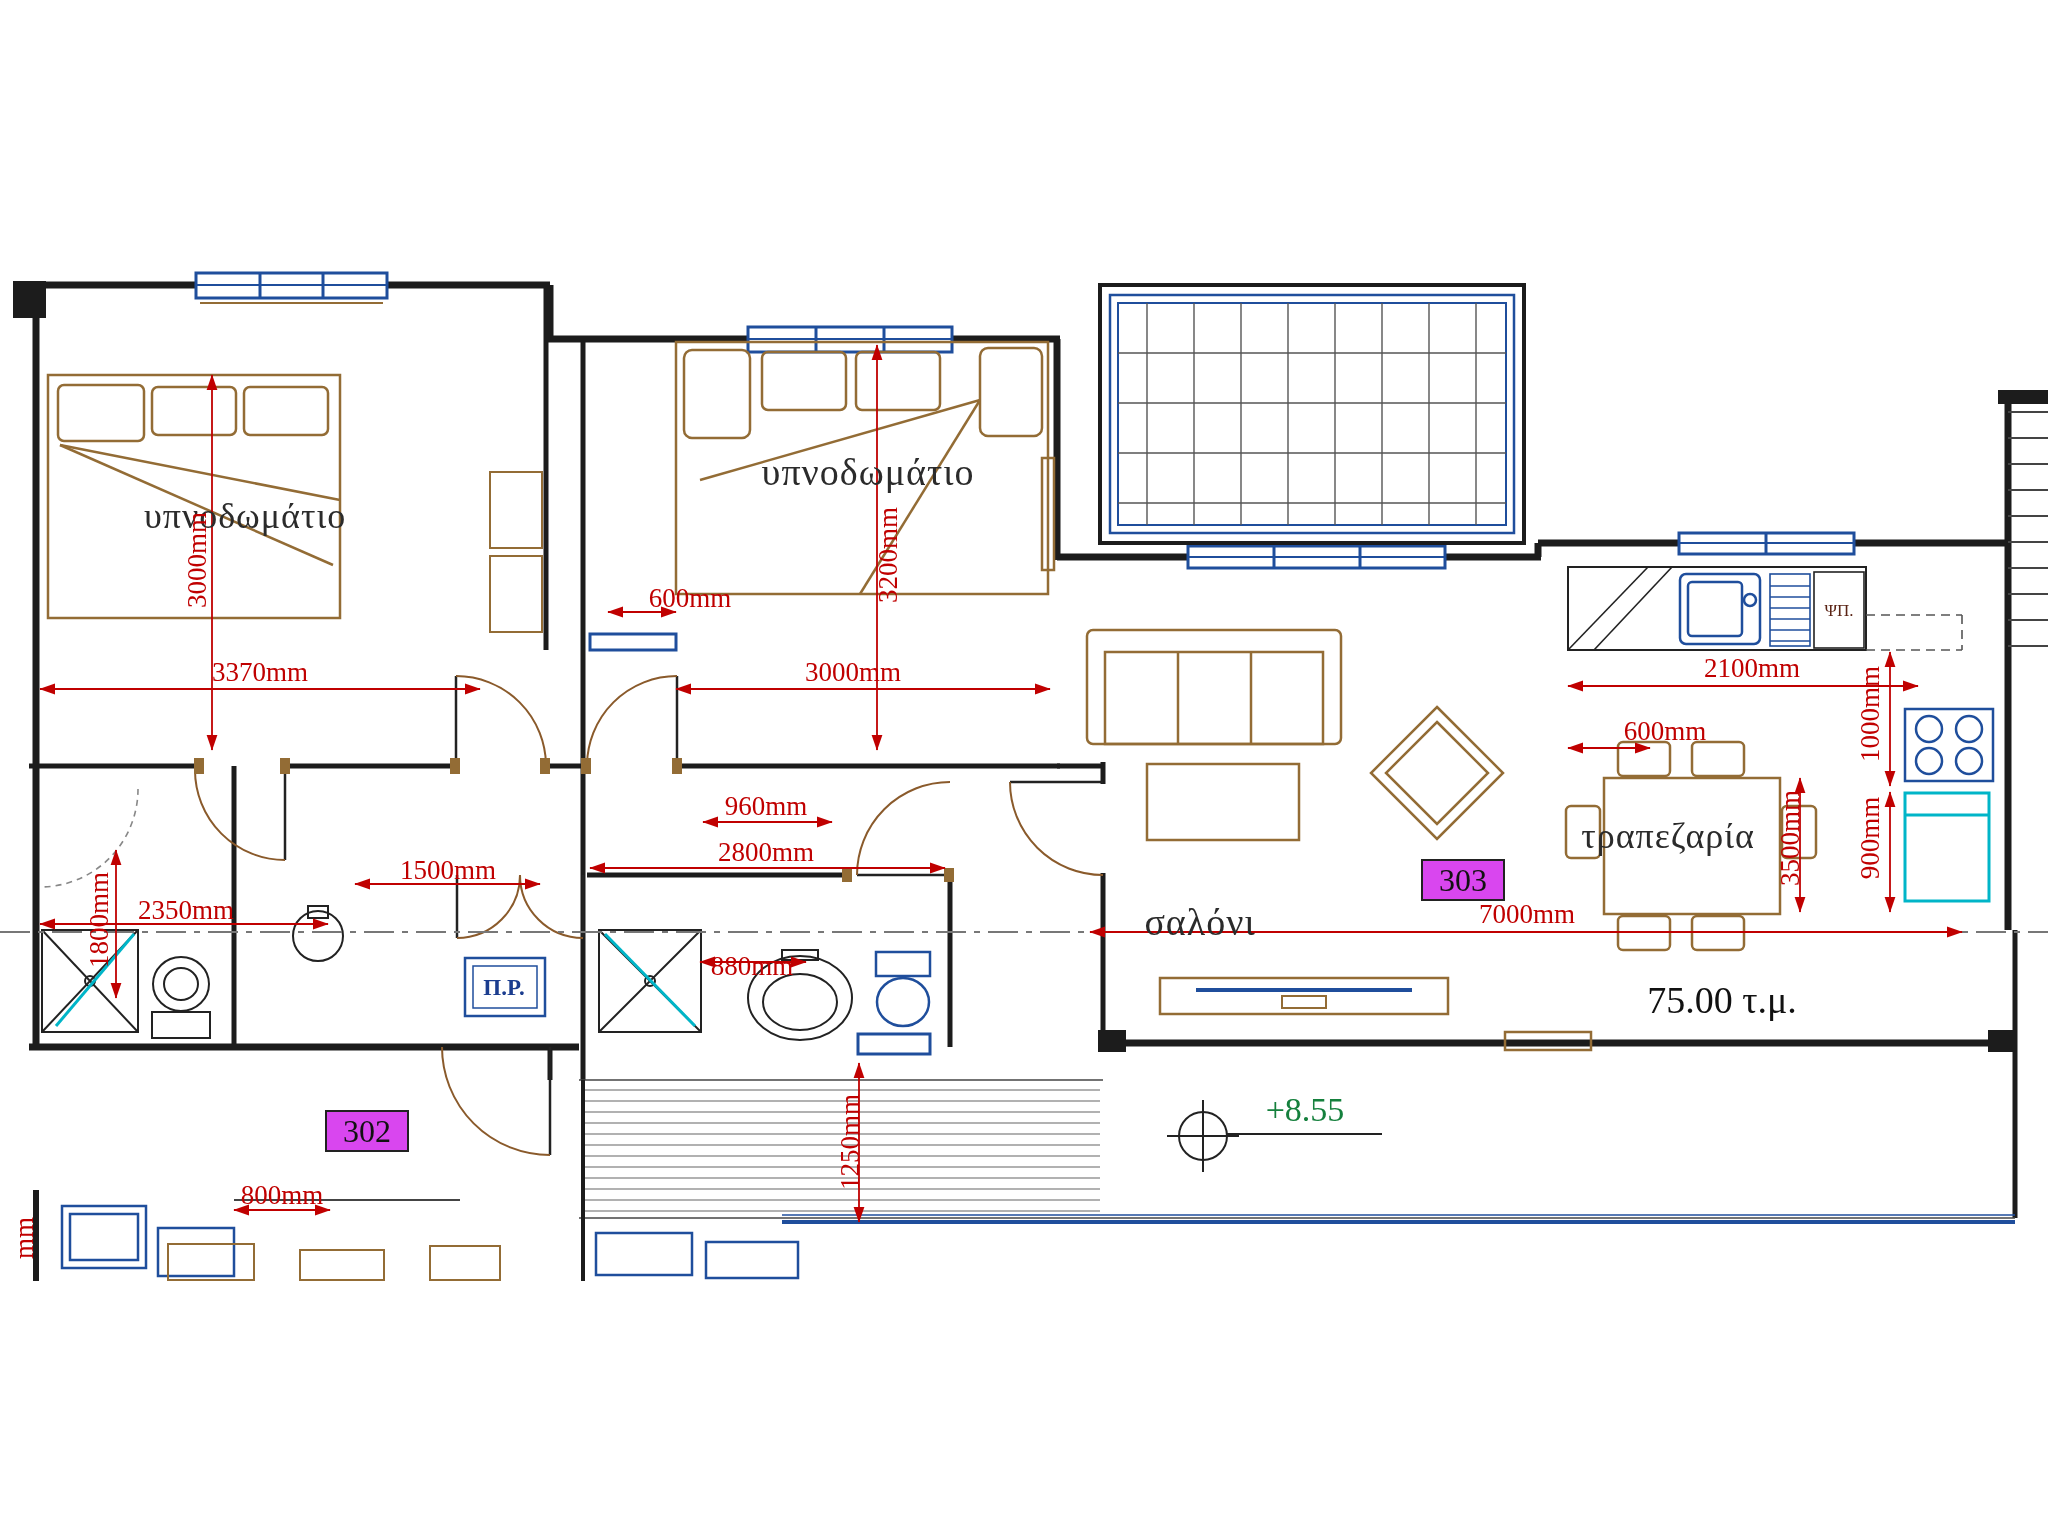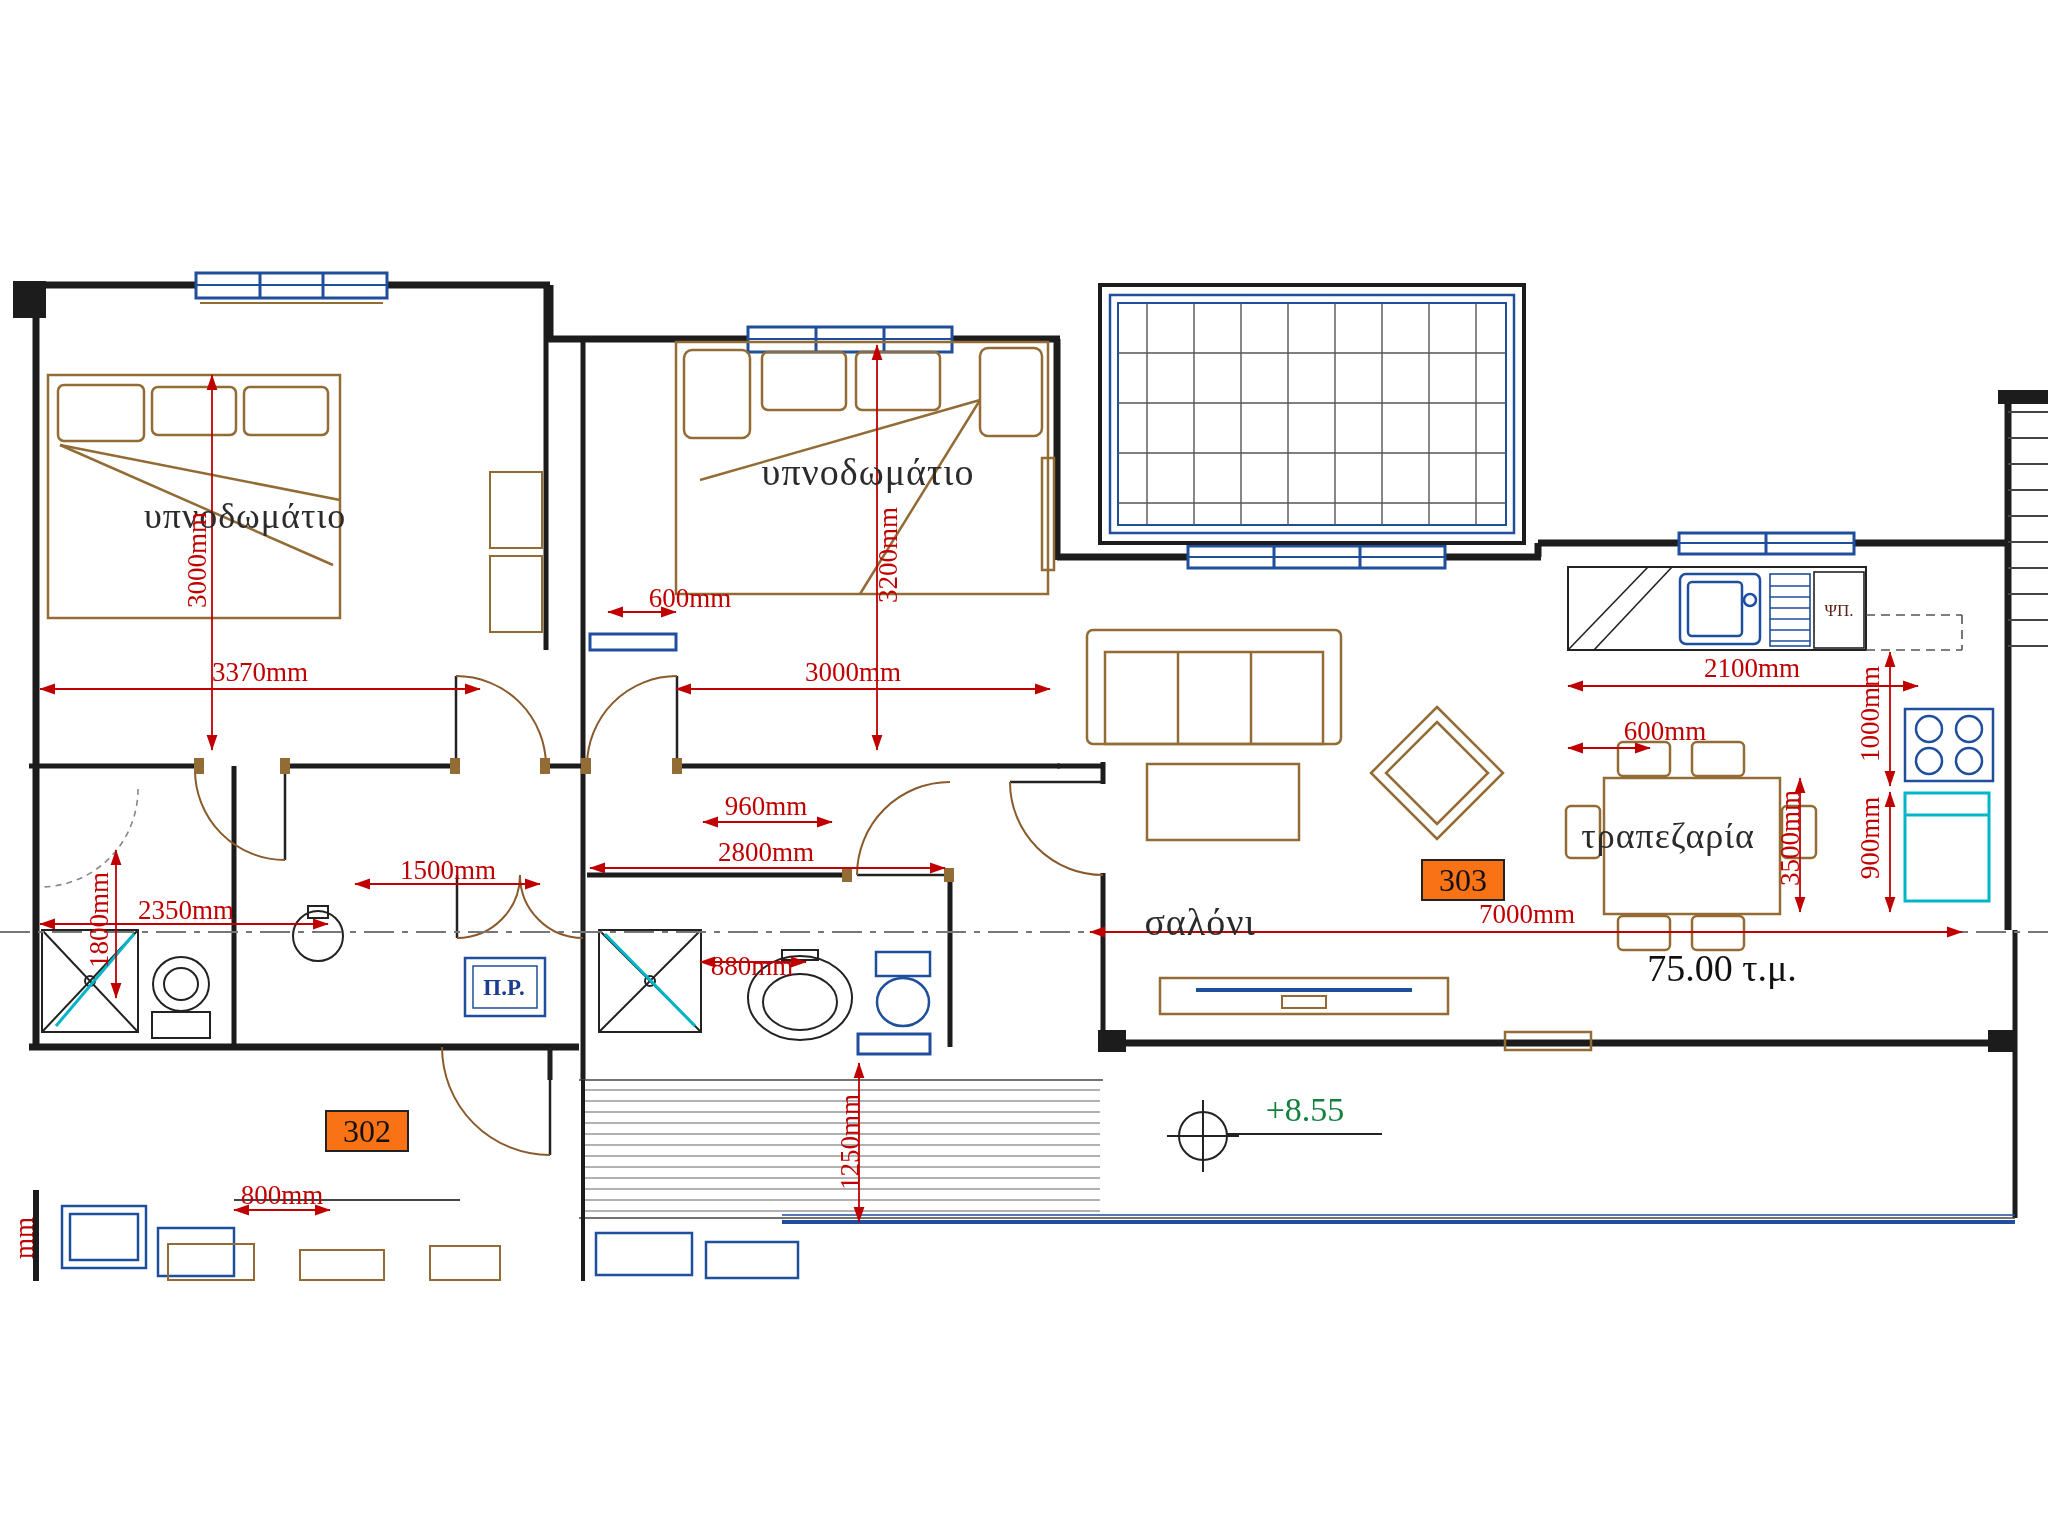--- a/index.html
+++ b/index.html
@@ -3,22 +3,22 @@
 <meta charset="utf-8">
 <style>
   html,body{margin:0;padding:0;background:#ffffff;}
   #canvas{position:relative;width:2048px;height:1536px;background:#ffffff;overflow:hidden;
           font-family:"Liberation Serif", serif;}
   #linework{position:absolute;left:0;top:0;}
   #label-layer{position:absolute;left:0;top:0;width:100%;height:100%;}
   .lbl{position:absolute;white-space:nowrap;line-height:1;transform-origin:center center;}
   .room-label{color:#2b2b2b;letter-spacing:1px;}
   .dim-label{color:#c00000;}
-  .unit-badge{color:#111;border:2px solid #222;background:#f97316;padding:3px 16px;}
-  .anno-area{color:#111;}
+  .unit-badge{color:#111;border:2px solid #222;background:#d946ef;padding:3px 16px;}
+  .anno-area{color:#111;margin-top:32px;}
   .anno-level{color:#15803d;}
   .anno-pr{color:#1b3d8f;font-weight:bold;}
   .anno-psi{color:#5a2314;}
 </style>
 </head>
 <body>
 
 <div id="canvas">
 
 <svg id="linework" width="2048" height="1536" viewBox="0 0 2048 1536" xmlns="http://www.w3.org/2000/svg">

